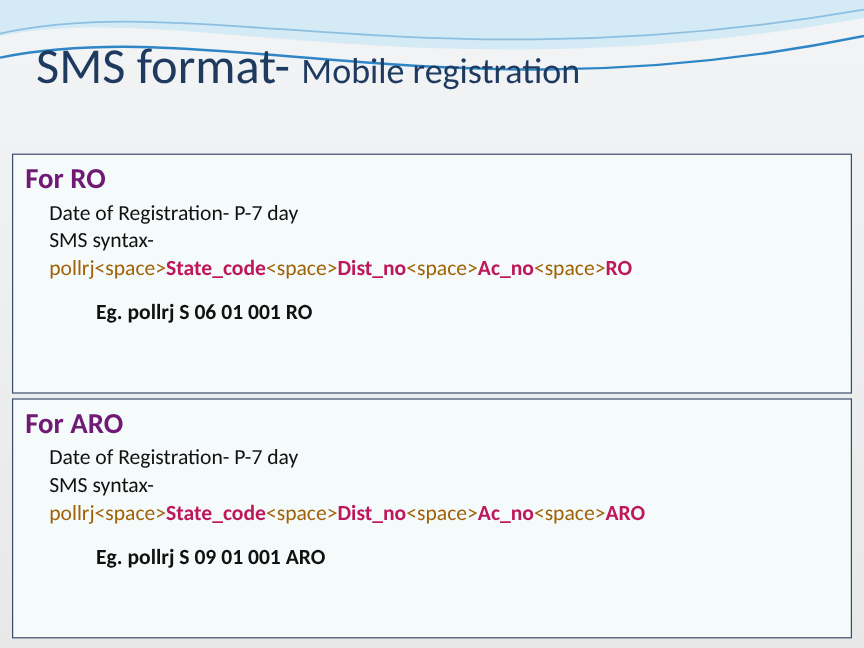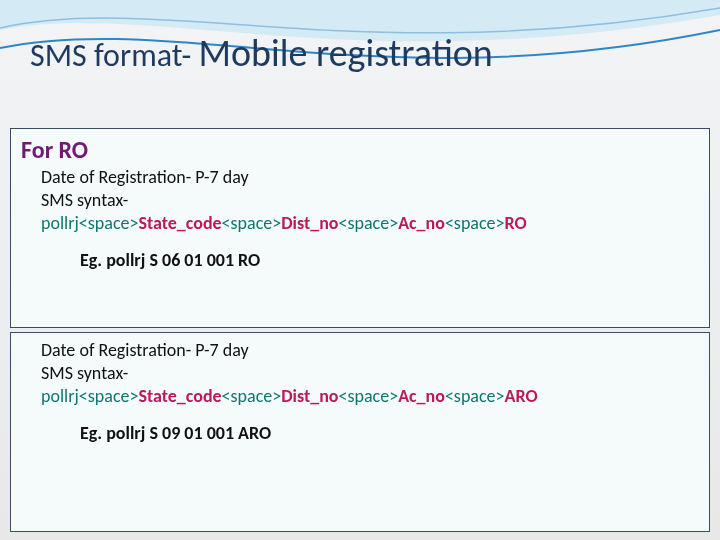--- a/index.html
+++ b/index.html
@@ -1,29 +1,29 @@
 <!DOCTYPE html>
 <html><head>
 <meta charset="utf-8">
 <style>
   html,body{margin:0;padding:0;width:720px;height:540px;font-family:Calibri,"Segoe UI",Arial,sans-serif;overflow:hidden;}
   .slide{position:relative;width:720px;height:540px;background:linear-gradient(180deg,#f2f4f6 0%,#e8e8e8 100%);}
   
   .waves{position:absolute;top:0;left:0;width:720px;height:120px;pointer-events:none;z-index:0;}
   
   .title{position:absolute;top:30px;left:30px;right:30px;text-align:left;z-index:2;}
-  .title .big{font-size:32px;color:#1f3a5f;}
-  .title .small{font-size:38px;color:#1f3a5f;}
+  .title .big{font-size:42px;color:#1f3a5f;}
+  .title .small{font-size:30px;color:#1f3a5f;}
   
   .box{position:absolute;left:10px;right:10px;border:1px solid #3a4a6a;background:#f5fafb;padding:6px 10px 10px;z-index:2;}
   .box1{top:128px;height:182px;}
   .box2{top:332px;height:182px;}
   .heading{font-weight:700;font-size:24px;color:#701a75;margin:0 0 2px 0;}
   .body{margin-left:20px;font-size:18px;color:#111;line-height:1.28;white-space:nowrap;}
-  .syntax .plain{color:#0f766e;font-weight:400;}
+  .syntax .plain{color:#a16207;font-weight:400;}
   .syntax .red{color:#be185d;font-weight:700;}
   .eg{font-weight:700;margin-top:14px;margin-left:39px;}
 </style>
 </head>
 <body>
 <div class="slide">
 
 <svg class="waves" viewBox="0 0 720 120" preserveAspectRatio="none">
   <path d="M0,30 C150,0 350,80 720,15 L720,0 L0,0 Z" fill="#cfe8f5" opacity="0.85"></path>
   <path d="M0,48 C180,12 380,100 720,30" stroke="#2f86c6" stroke-width="2" fill="none"></path>
@@ -40,20 +40,21 @@
     <div>Date of Registration-   P-7 day</div>
     <div>SMS syntax-</div>
     <div class="syntax">
       <span class="plain">pollrj&lt;space&gt;</span><span class="red">State_code</span><span class="plain">&lt;space&gt;</span><span class="red">Dist_no</span><span class="plain">&lt;space&gt;</span><span class="red">Ac_no</span><span class="plain">&lt;space&gt;</span><span class="red">RO</span>
     </div>
     <div class="eg">Eg.   pollrj  S 06  01 001 RO</div>
   </div>
 </div>
 
 <div class="box box2">
+  <div class="heading">For ARO</div>
   <div class="body">
     <div>Date of Registration-   P-7 day</div>
     <div>SMS syntax-</div>
     <div class="syntax">
       <span class="plain">pollrj&lt;space&gt;</span><span class="red">State_code</span><span class="plain">&lt;space&gt;</span><span class="red">Dist_no</span><span class="plain">&lt;space&gt;</span><span class="red">Ac_no</span><span class="plain">&lt;space&gt;</span><span class="red">ARO</span>
     </div>
     <div class="eg">Eg.  pollrj  S 09  01 001 ARO</div>
   </div>
 </div>
 

